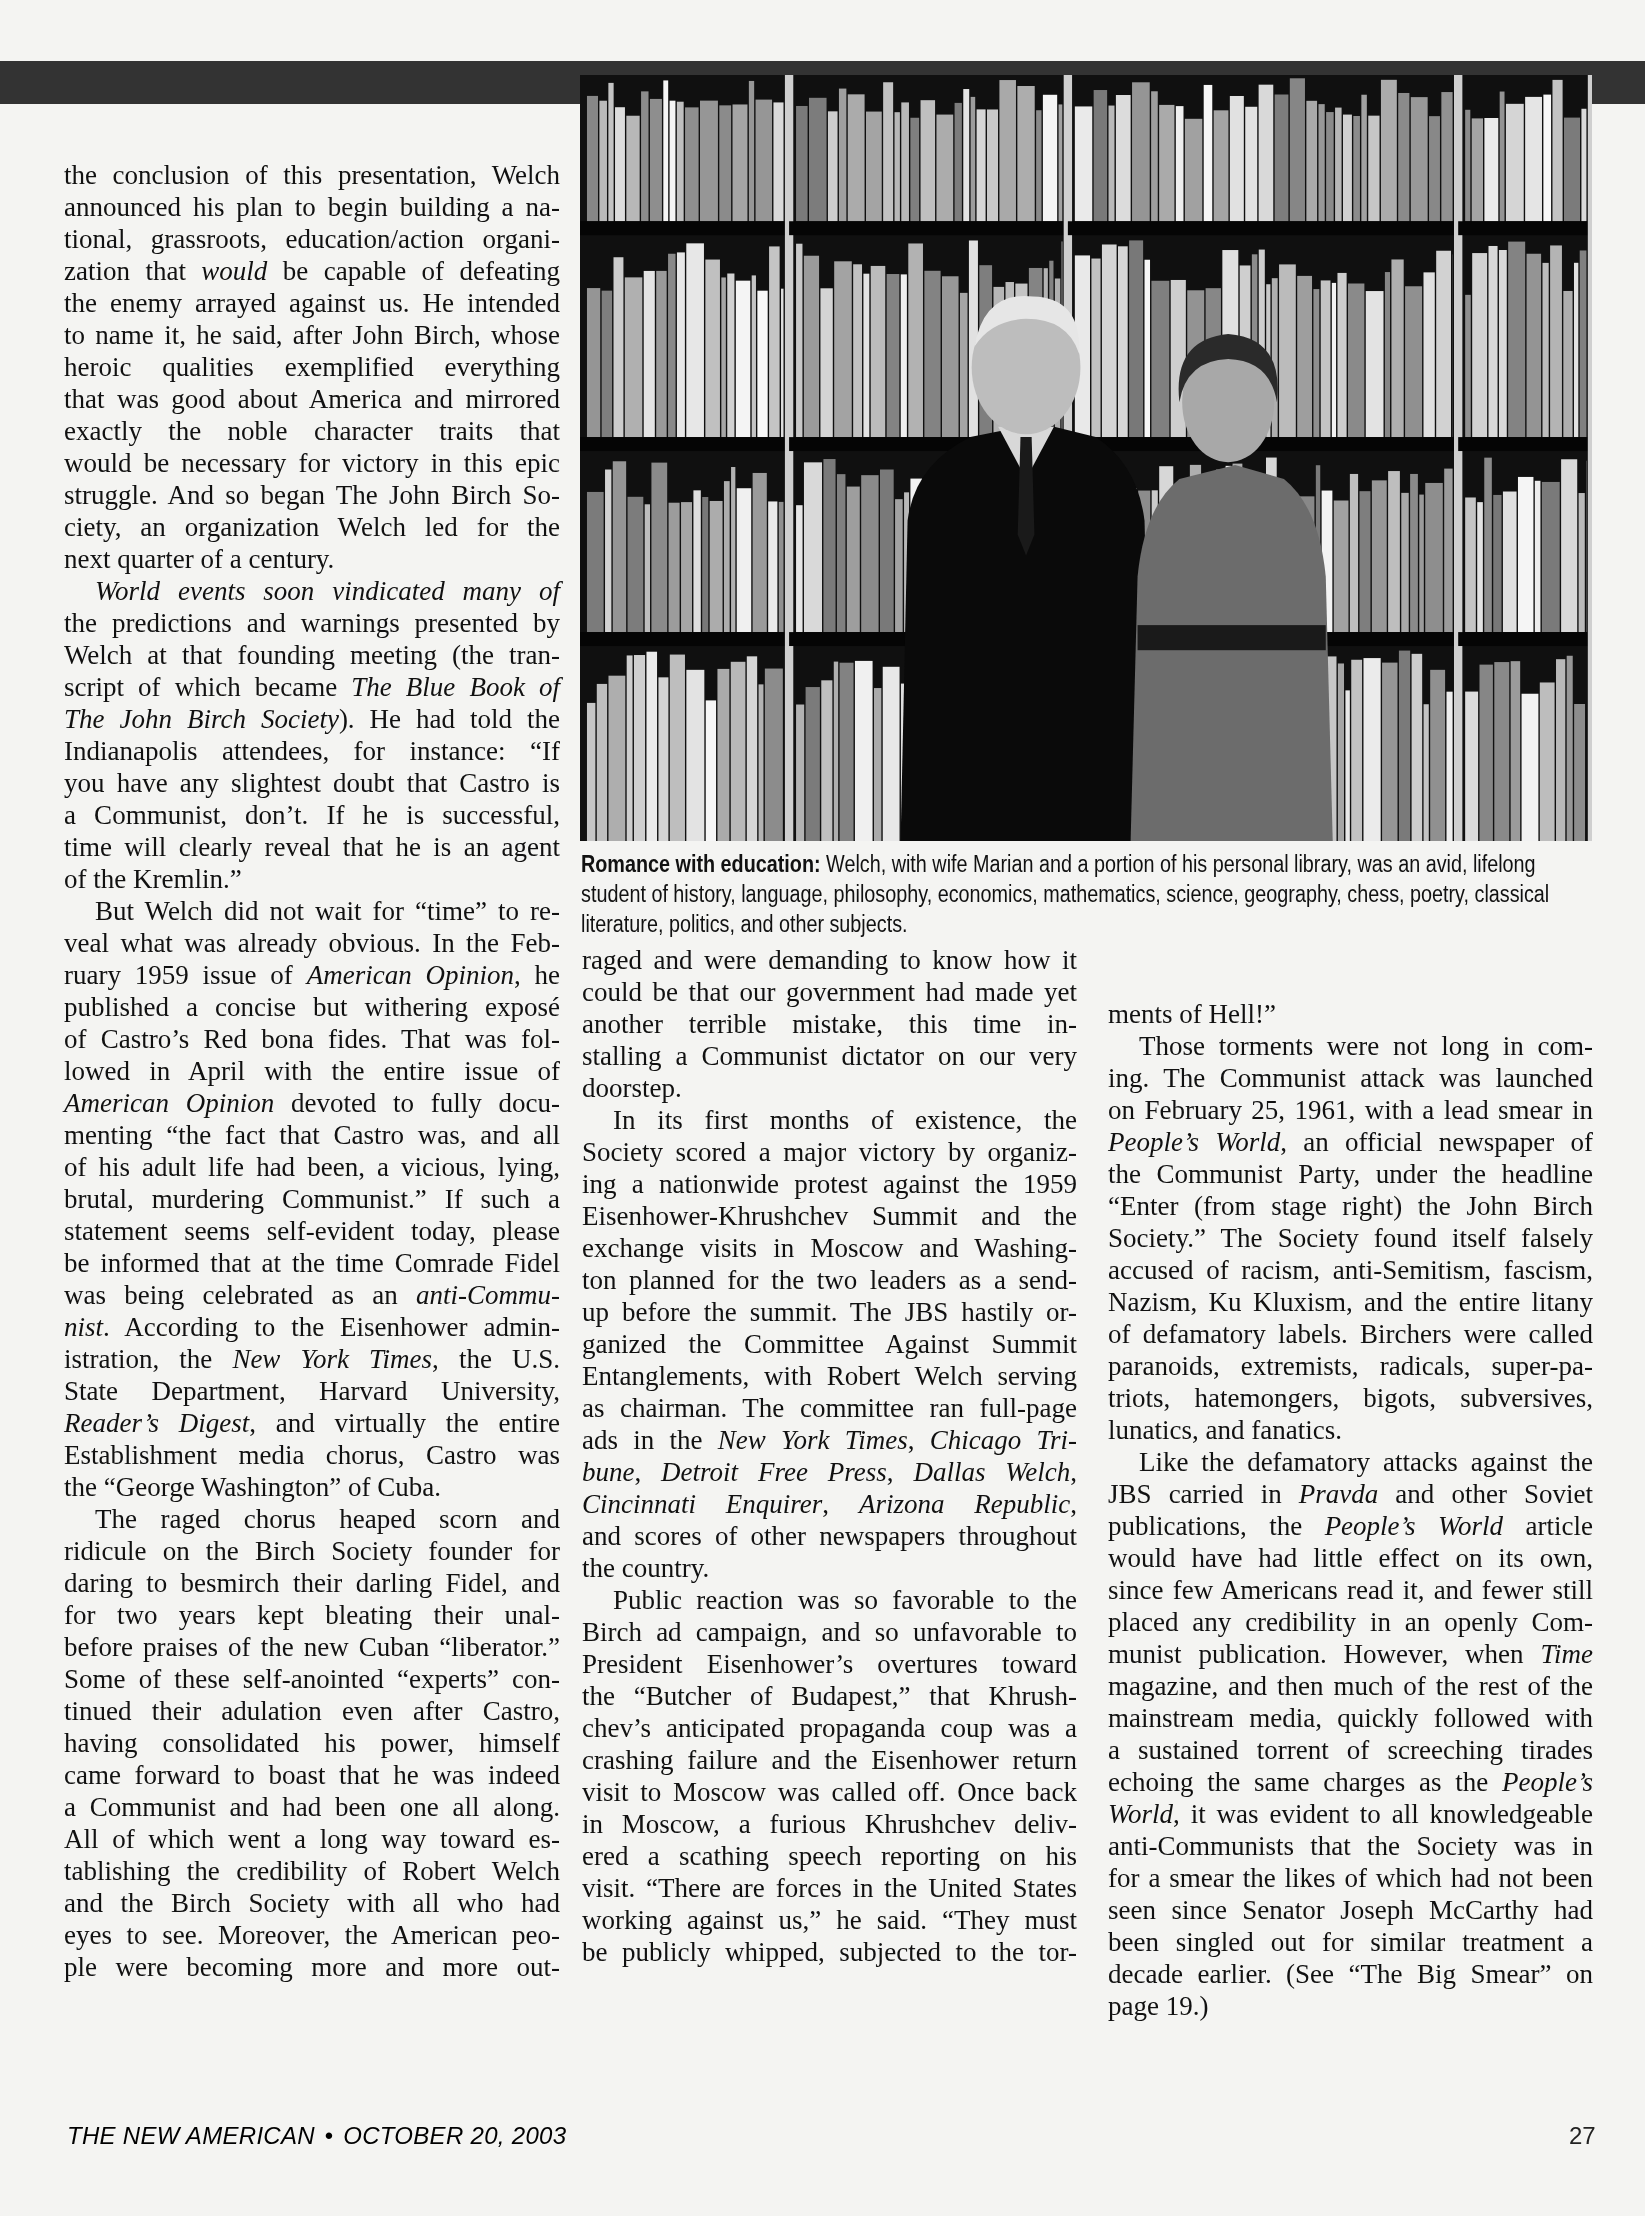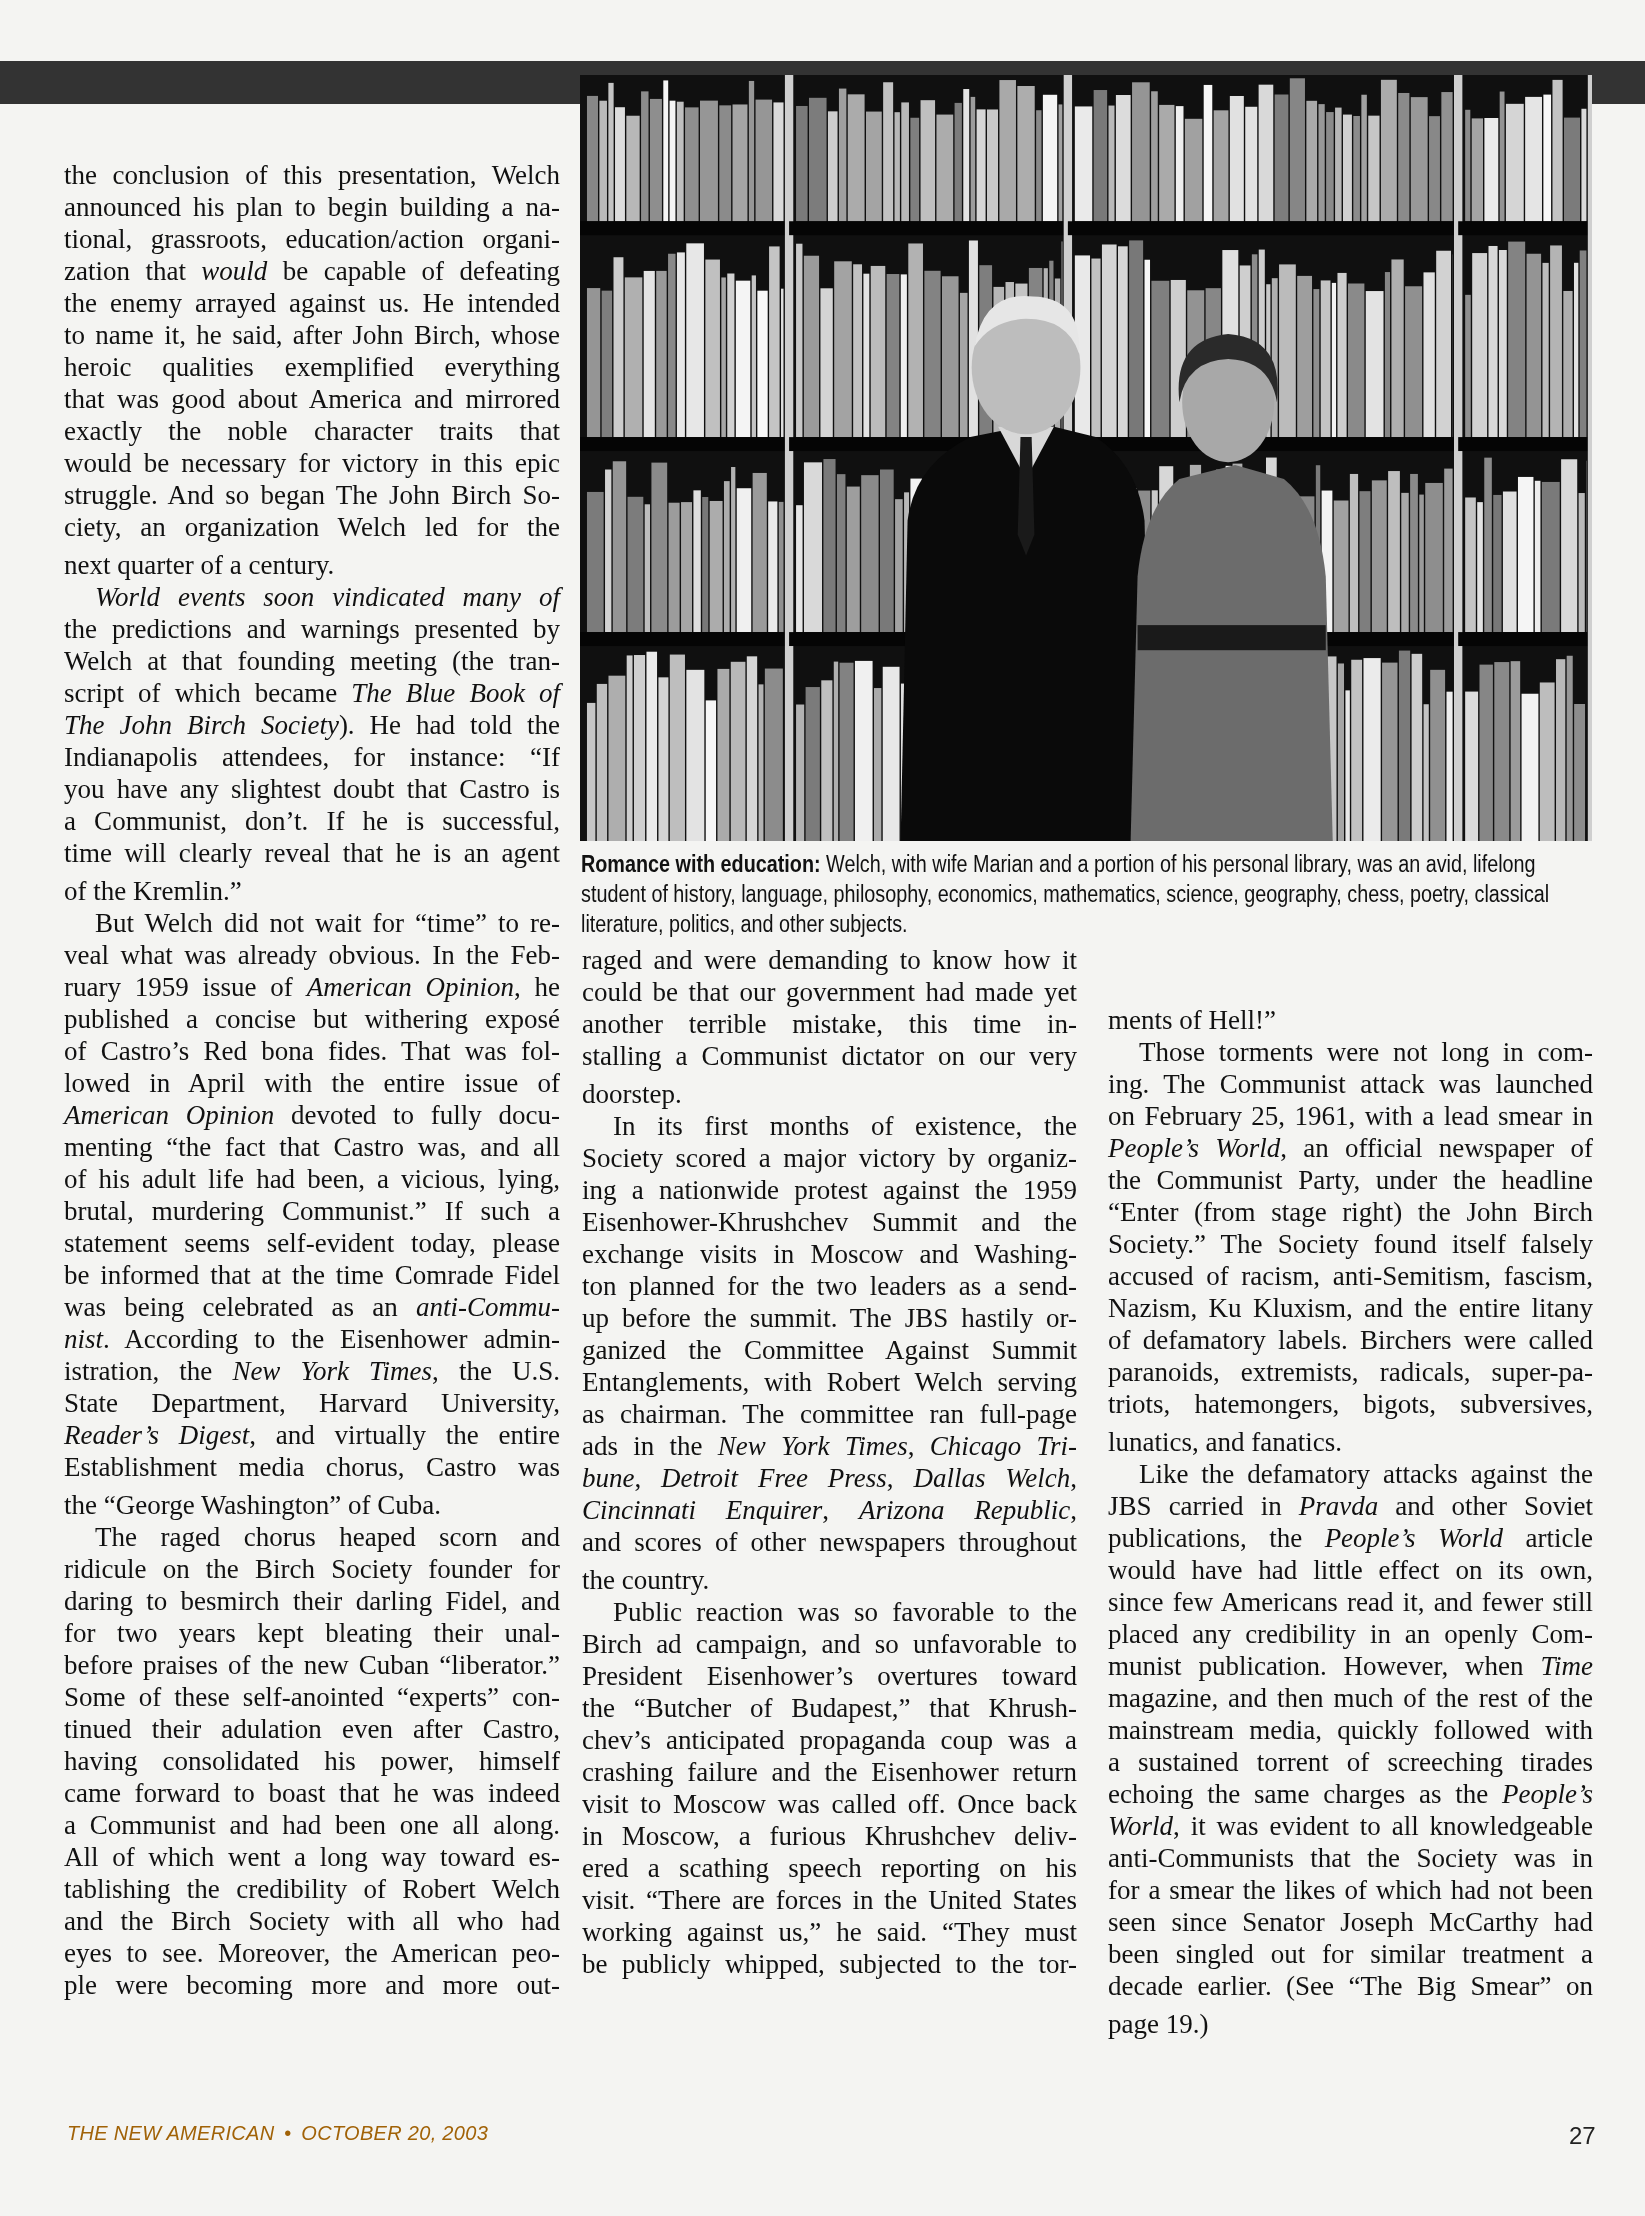--- a/index.html
+++ b/index.html
@@ -21,29 +21,29 @@
     font-size: 23px; line-height: 30px; color: #111;
     transform: scaleX(0.86); transform-origin: left top; width: 1178px;
   }
   .caption b { font-weight: bold; }
   .col {
     position: absolute; font-size: 27px; line-height: 32px;
     text-align: justify; hyphens: manual;
   }
   .col p { margin: 0; text-indent: 0; }
   .col .ln { display: block; text-align: justify; text-align-last: justify; white-space: nowrap; }
-  .col .ln.last { text-align-last: left; margin-top: 6px; }
+  .col .ln.last { text-align-last: left; }
   .col-left { left: 64px; top: 159px; width: 496px; }
   .col-mid { left: 582px; top: 944px; width: 495px; }
   .col-right { left: 1108px; top: 998px; width: 485px; }
   .col i { font-style: italic; }
   .footer {
     position: absolute; top: 2122px; left: 67px;
     font-family: "Liberation Sans", "DejaVu Sans", sans-serif; font-style: italic;
-    font-size: 20px; color: #a16207; letter-spacing: 0.3px; text-align: center;
+    font-size: 24px; color: #000000; letter-spacing: 0.3px; text-align: center;
   }
   .footer .dot { font-style: normal; margin: 0 9.8px; }
   .pagenum {
     position: absolute; top: 2122px; left: 1569px;
     font-family: "Liberation Sans", "DejaVu Sans", sans-serif; 
     font-size: 24px; color: #222;
   }
 </style>
 </head>
 <body>

